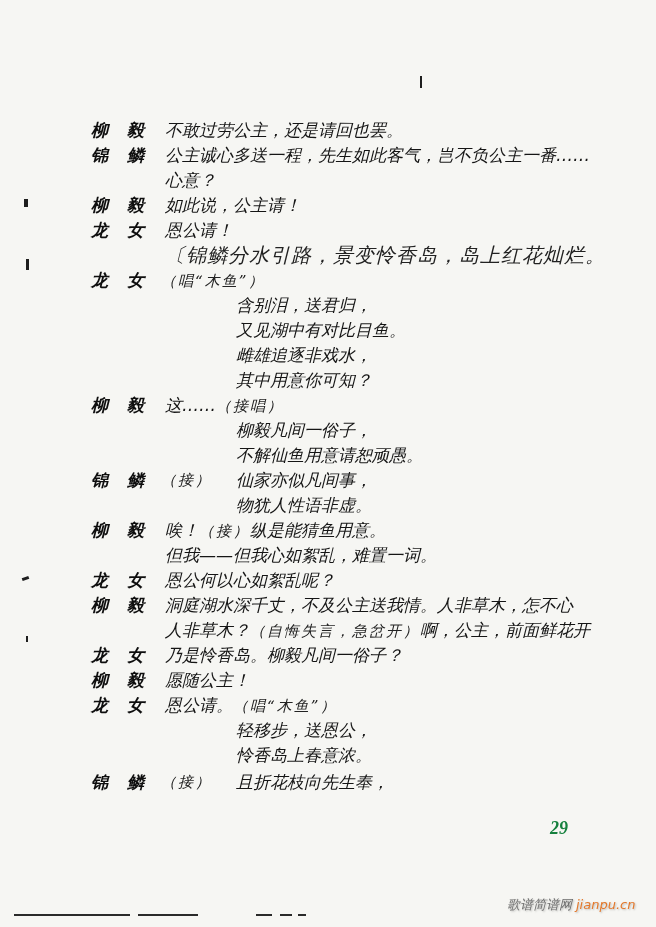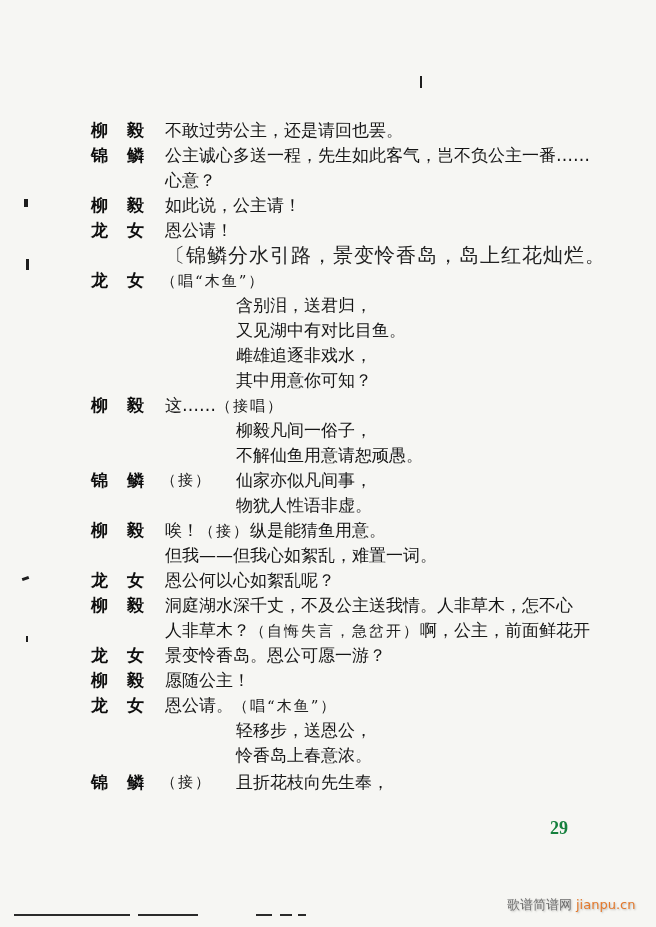--- a/index.html
+++ b/index.html
@@ -2,21 +2,21 @@
 <html><head>
 <meta charset="utf-8">
 <style>
   html, body { margin:0; padding:0; }
   body {
     width:656px; height:927px; position:relative; overflow:hidden;
     background:#f6f6f3;
     font-family:"DejaVu Sans", sans-serif;
     color:#141414;
   }
-  .page { position:absolute; left:0; top:0; width:656px; height:696px; }
+  .page { position:absolute; left:0; top:0; width:656px; height:696px;font-style:italic; }
   .lines { position:absolute; left:0; top:118px; width:656px; }
   .line { position:relative; height:25px; }
   .speaker {
     position:absolute; left:91px; top:0; line-height:25px;
     font-size:17px; font-weight:bold; letter-spacing:19px;
     color:#0e0e0e; white-space:nowrap;
   }
   .cue {
     position:absolute; left:161px; top:0; line-height:25px;
     font-size:15px; letter-spacing:2px; color:#222; white-space:nowrap;
@@ -147,21 +147,21 @@
       <span class="body dialogue"><span>洞庭湖水深千丈，不及公主送我情。人非草木，怎不心</span></span>
     </div>
 
     <div class="line">
       <span class="body dialogue"><span>人非草木？</span><span class="seg-direction">（自悔失言，急岔开）</span><span>啊，公主，前面鲜花开</span></span>
     </div>
 
 
     <div class="line">
       <span class="speaker">龙女</span>
-      <span class="body dialogue"><span>景变怜香岛。恩公可愿一游？</span></span>
+      <span class="body dialogue"><span>乃是怜香岛。柳毅凡间一俗子？</span></span>
     </div>
 
     <div class="line">
       <span class="speaker">柳毅</span>
       <span class="body dialogue"><span>愿随公主！</span></span>
     </div>
 
     <div class="line">
       <span class="speaker">龙女</span>
       <span class="body dialogue"><span>恩公请。</span><span class="seg-direction">（唱“木鱼”）</span></span>

